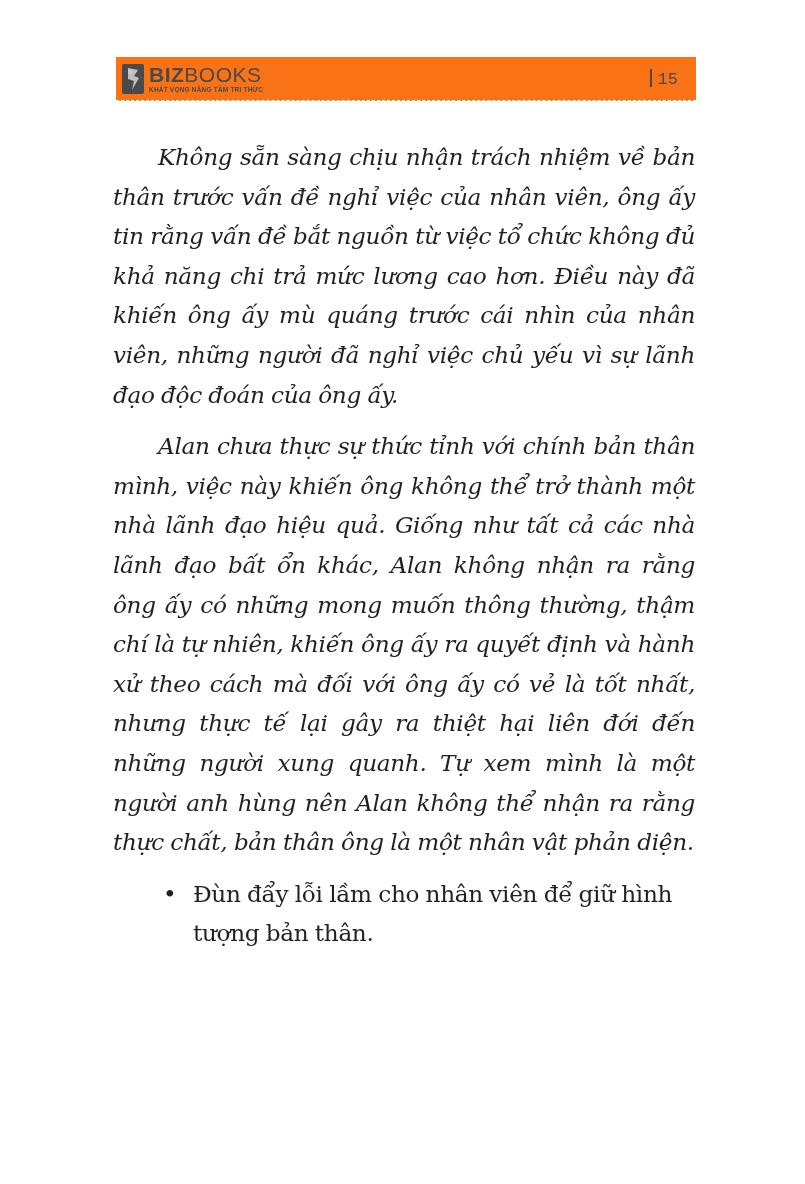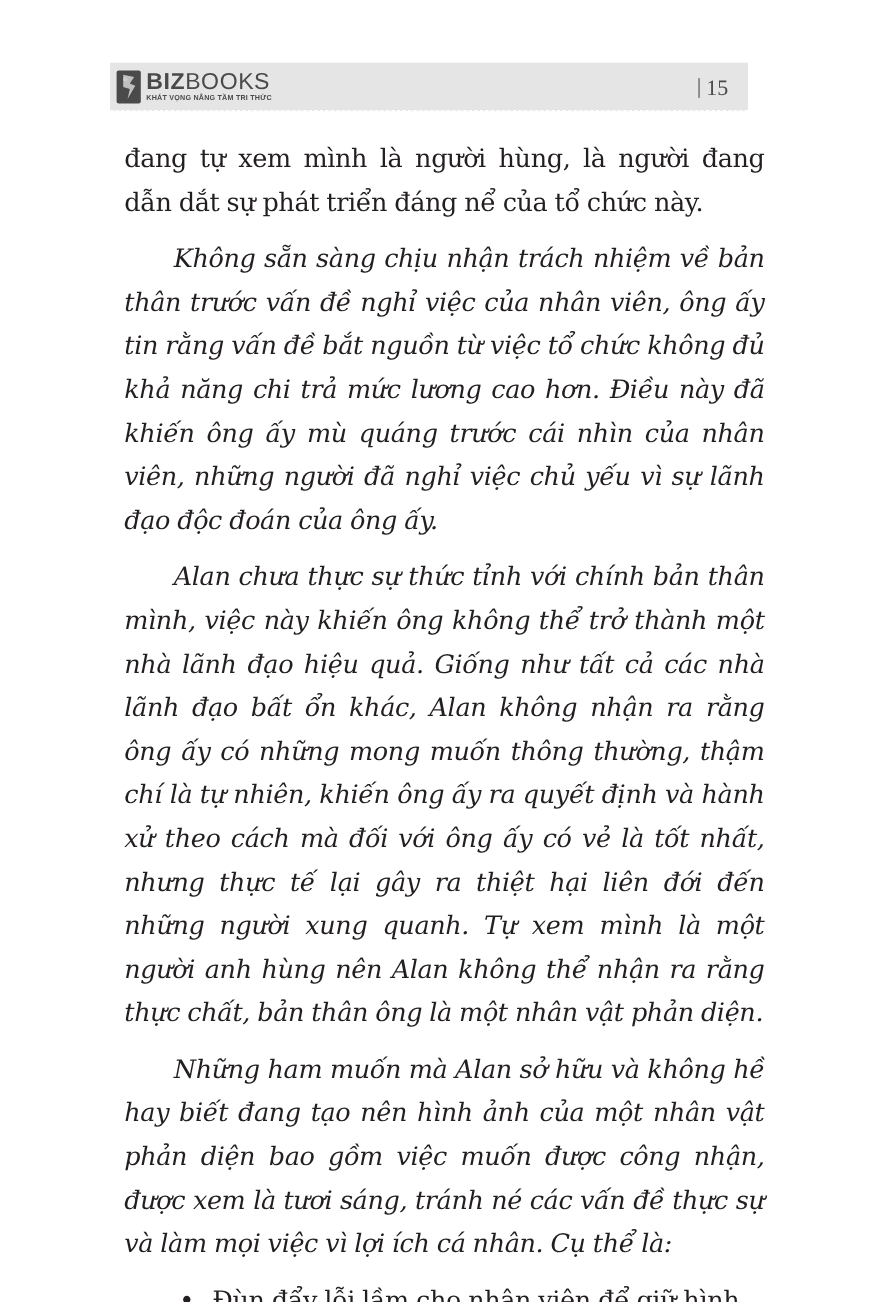--- a/index.html
+++ b/index.html
@@ -10,25 +10,25 @@
     body {
       width: 805px;
       height: 1184px;
       position: relative;
       overflow: hidden;
       font-family: "DejaVu Serif", "Liberation Serif", serif;
       color: #231f20;
     }
     .header {
       position: absolute;
-      left: 100px;
+      left: 116px;
       top: 57px;
       width: 580px;
       height: 43px;
-      background: #e5e5e5;
+      background: #f97316;
       border-bottom: 1.5px dashed #ffffff;
     }
     .logo {
       position: absolute;
       left: 6px;
       top: 5px;
       height: 34px;
       display: flex;
       align-items: center;
     }
@@ -60,22 +60,22 @@
       font-size: 6.5px;
       font-weight: 700;
       color: #4a4a4a;
       letter-spacing: 0.2px;
       margin-top: 1px;
     }
     .page-number {
       position: absolute;
       right: 18px;
       top: 12px;
-      font-family: Liberation Serif, serif;
-      font-size: 20px;
+      font-family: Liberation Mono, monospace;
+      font-size: 17px;
       color: #4a4a4a;
     }
     .page-number .sep {
       display: inline-block;
       width: 1.5px;
       height: 18px;
       background: #4a4a4a;
       vertical-align: -3px;
       margin-right: 6px;
     }
@@ -125,21 +125,19 @@
       <div class="logo-brand"><b>BIZ</b><span>BOOKS</span></div>
       <div class="logo-tagline">KHÁT VỌNG NÂNG TẦM TRI THỨC</div>
     </div>
   </div>
   <div class="page-number">
     <span class="sep"></span><span>15</span>
   </div>
 </div>
 
 <div class="content">
-  <p>đang tự xem mình là người hùng, là người đang dẫn dắt sự phát triển đáng nể của tổ chức này.</p>
   <p class="indent">Không sẵn sàng chịu nhận trách nhiệm về bản thân trước vấn đề nghỉ việc của nhân viên, ông ấy tin rằng vấn đề bắt nguồn từ việc tổ chức không đủ khả năng chi trả mức lương cao hơn. Điều này đã khiến ông ấy mù quáng trước cái nhìn của nhân viên, những người đã nghỉ việc chủ yếu vì sự lãnh đạo độc đoán của ông ấy.</p>
   <p class="indent">Alan chưa thực sự thức tỉnh với chính bản thân mình, việc này khiến ông không thể trở thành một nhà lãnh đạo hiệu quả. Giống như tất cả các nhà lãnh đạo bất ổn khác, Alan không nhận ra rằng ông ấy có những mong muốn thông thường, thậm chí là tự nhiên, khiến ông ấy ra quyết định và hành xử theo cách mà đối với ông ấy có vẻ là tốt nhất, nhưng thực tế lại gây ra thiệt hại liên đới đến những người xung quanh. Tự xem mình là một người anh hùng nên Alan không thể nhận ra rằng thực chất, bản thân ông là một nhân vật phản diện.</p>
-  <p class="indent">Những ham muốn mà Alan sở hữu và không hề hay biết đang tạo nên hình ảnh của một nhân vật phản diện bao gồm việc muốn được công nhận, được xem là tươi sáng, tránh né các vấn đề thực sự và làm mọi việc vì lợi ích cá nhân. Cụ thể là:</p>
   <div class="bullet-item">
     <span class="bullet-dot">•</span>
     <span>Đùn đẩy lỗi lầm cho nhân viên để giữ hình tượng bản thân.</span>
   </div>
 </div>
 
 </body></html>

